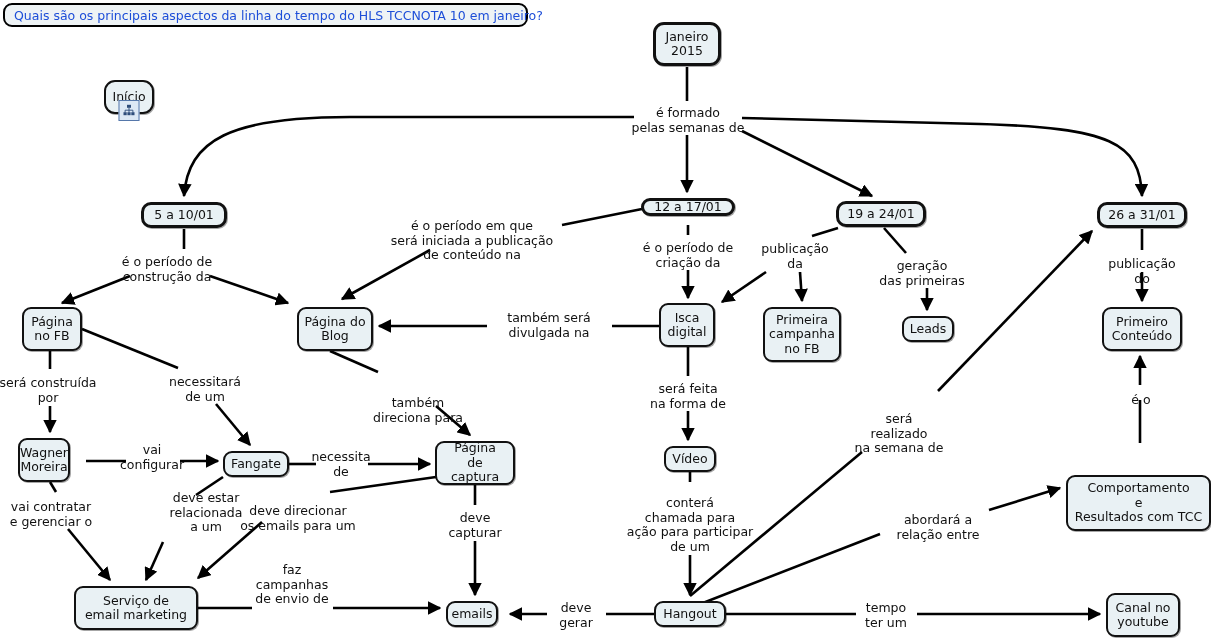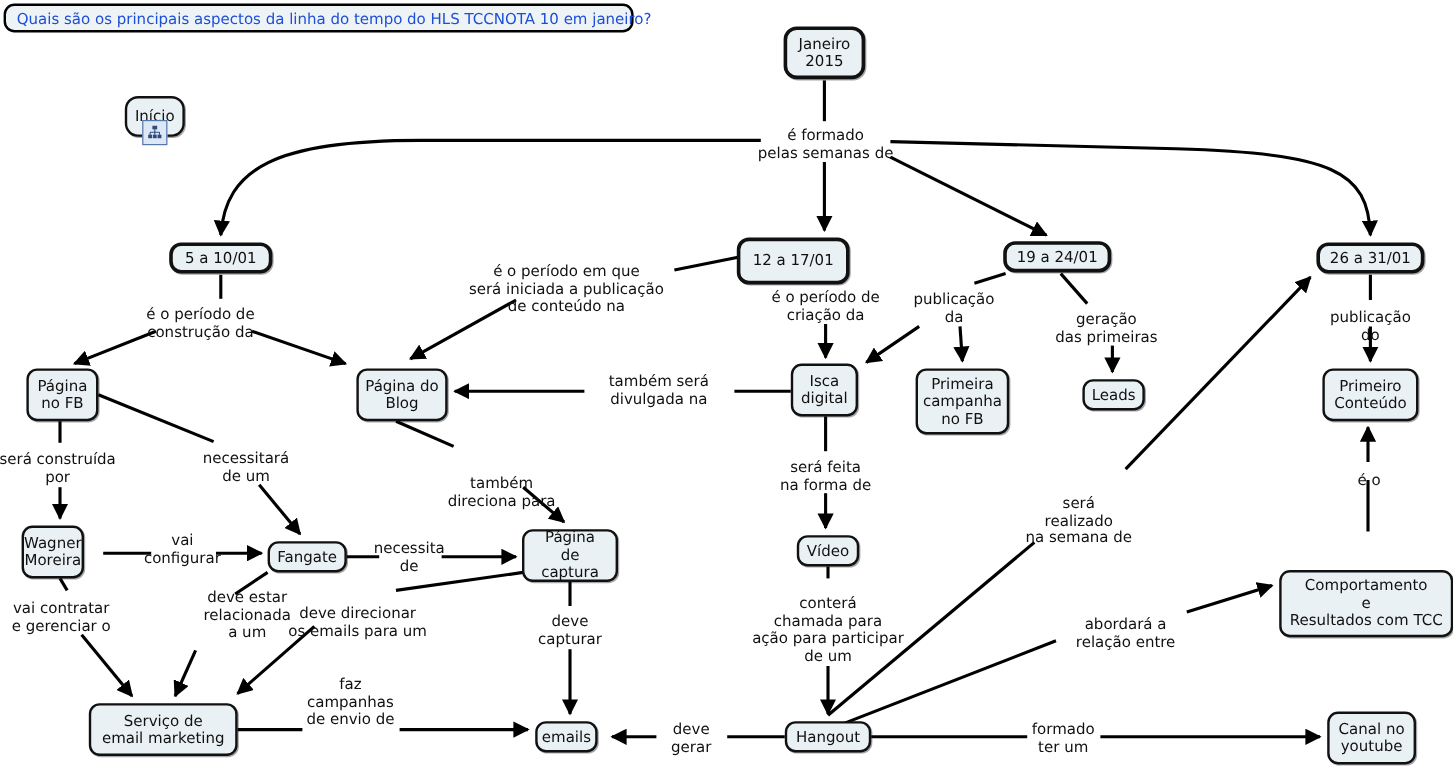--- a/index.html
+++ b/index.html
@@ -152,21 +152,21 @@
       <div class="node start" style="left: 104px; top: 80px; width: 50px; height: 34px;"><span>Início</span><span class="start-badge"><svg width="13" height="13" viewBox="0 0 13 13">
             <rect x="4.5" y="0.8" width="4" height="3" fill="#2e4d7b"></rect>
             <path d="M6.5 3.8 V6.2 M2.6 6.2 H10.4 M2.6 6.2 V8.2 M10.4 6.2 V8.2 M6.5 6.2 V8.2" stroke="#2e4d7b" stroke-width="0.9" fill="none"></path>
             <rect x="1" y="8.2" width="3.2" height="3" fill="#2e4d7b"></rect>
             <rect x="4.9" y="8.2" width="3.2" height="3" fill="#2e4d7b"></rect>
             <rect x="8.8" y="8.2" width="3.2" height="3" fill="#2e4d7b"></rect>
           </svg></span></div>
       <div class="node root" style="left: 653px; top: 22px; width: 68px; height: 44px;"><span>Janeiro
 2015</span></div>
       <div class="node week" style="left: 141px; top: 202px; width: 86px; height: 26px;"><span>5 a 10/01</span></div>
-      <div class="node week" style="left: 614px; top: 198px; width: 94px; height: 39px;"><span>12 a  17/01</span></div>
+      <div class="node week" style="left: 641px; top: 198px; width: 94px; height: 18px;"><span>12 a  17/01</span></div>
       <div class="node week" style="left: 836px; top: 201px; width: 90px; height: 26px;"><span>19 a 24/01</span></div>
       <div class="node week" style="left: 1097px; top: 202px; width: 90px; height: 26px;"><span>26 a 31/01</span></div>
       <div class="node " style="left: 22px; top: 307px; width: 60px; height: 44px;"><span>Página
 no FB</span></div>
       <div class="node " style="left: 297px; top: 307px; width: 76px; height: 44px;"><span>Página do
 Blog</span></div>
       <div class="node " style="left: 659px; top: 303px; width: 56px; height: 44px;"><span>Isca
 digital</span></div>
       <div class="node " style="left: 763px; top: 307px; width: 78px; height: 55px;"><span>Primeira
 campanha
@@ -237,17 +237,17 @@
 de um</span></div>
       <div class="lbl" style="left: 475px; top: 511px;"><span>deve
 capturar</span></div>
       <div class="lbl" style="left: 938px; top: 513px;"><span>abordará a
 relação entre</span></div>
       <div class="lbl" style="left: 292px; top: 563px;"><span>faz
 campanhas
 de envio de</span></div>
       <div class="lbl" style="left: 576px; top: 601px;"><span>deve
 gerar</span></div>
-      <div class="lbl" style="left: 886px; top: 601px;"><span>formado
+      <div class="lbl" style="left: 886px; top: 601px;"><span>tempo
 ter um</span></div>
     </div>
 
 </div>
 
 </body></html>

